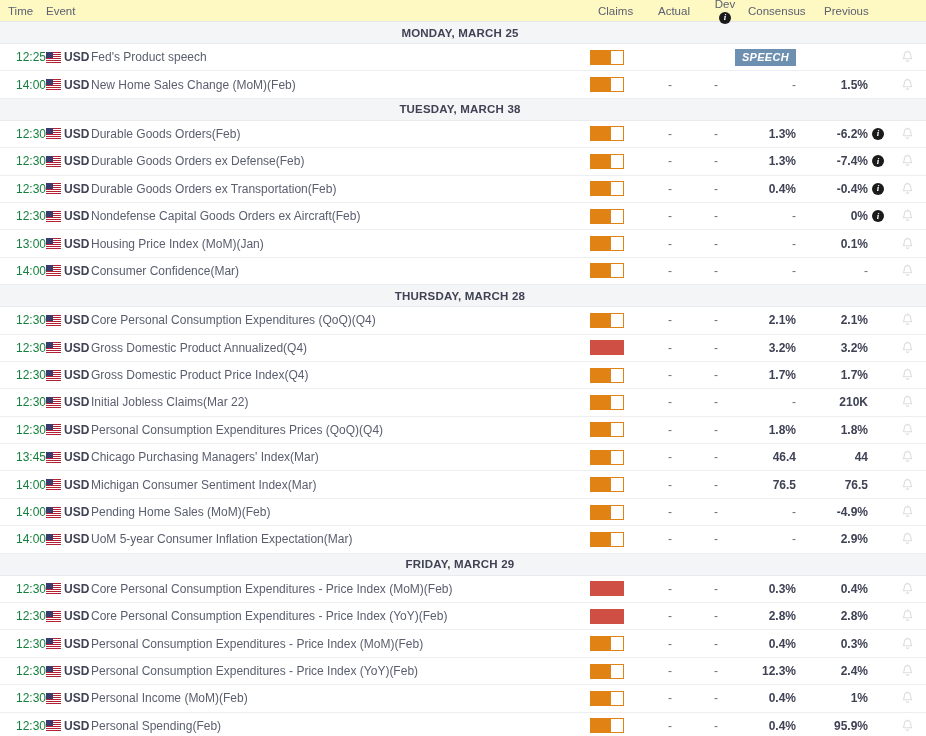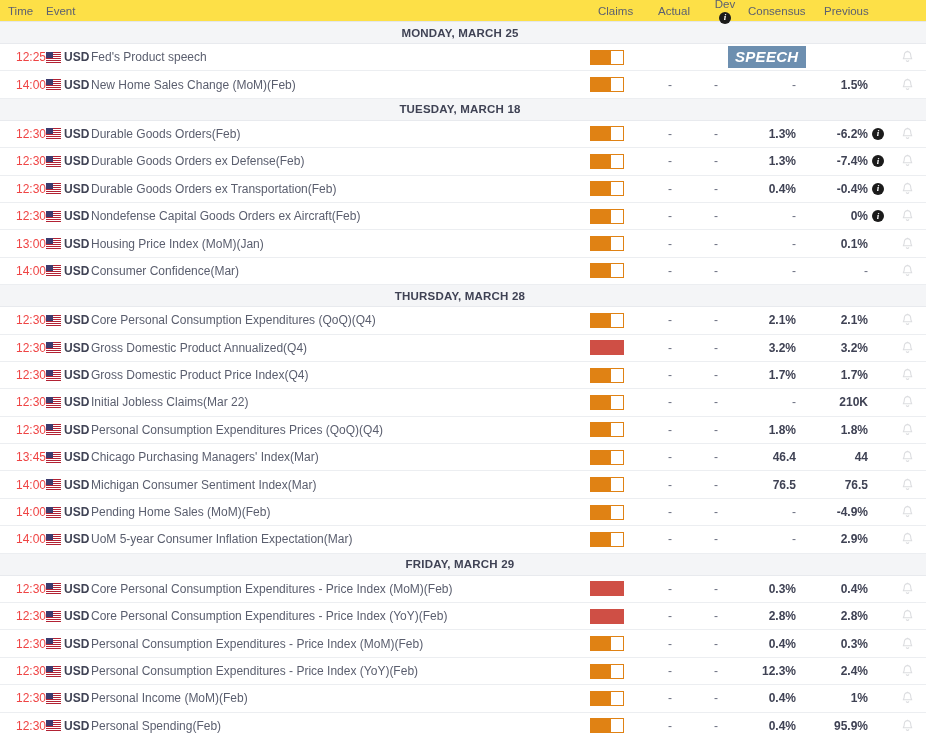--- a/index.html
+++ b/index.html
@@ -19,21 +19,21 @@
   .calendar {
     width: 926px;
     background: #ffffff;
   }
 
   
   .cal-header {
     display: flex;
     align-items: center;
     height: 22px;
-    background: #fde047;
+    background: #fef9c3;
     border-bottom: 1px solid #e4e6eb;
     font-size: 11.5px;
     color: #5c6070;
     box-sizing: border-box;
   }
   .cal-header .h-time   { width: 40px; padding-left: 8px; box-sizing: border-box; }
   .cal-header .h-event  { flex: 1; padding-left: 6px; }
   .cal-header .h-impact { width: 60px; text-align: left; }
   .cal-header .h-actual { width: 44px; text-align: left; }
   .cal-header .h-dev    { width: 46px; text-align: left; display: flex; align-items: center; gap: 2px; flex-direction: column;}
@@ -84,21 +84,21 @@
     border-bottom: 1px solid #eceef1;
     background: #ffffff;
     box-sizing: border-box;
   }
 
   .c-time {
     width: 40px;
     padding-left: 16px;
     box-sizing: border-box;
     font-size: 12px;
-    color: #ef4444;
+    color: #15803d;
     white-space: nowrap;
   }
   .c-cur {
     width: 48px;
     display: flex;
     align-items: center;
     gap: 3px;
     box-sizing: border-box;
     padding-left: 6px;
   }
@@ -164,21 +164,21 @@
     font-weight: normal;
     color: #6a6f80;
   }
 
   .speech-badge {
     display: inline-block;
     background: #6d8fb0;
     color: #ffffff;
     font-style: italic;
     font-weight: bold;
-    font-size: 15px;
+    font-size: 11px;
     padding: 2px 7px 3px 7px;
     letter-spacing: 0.3px;
     white-space: nowrap;
   }
   .cons-speech {
     width: 76px;
     text-align: right;
     padding-right: 8px;
     box-sizing: border-box;
   }
@@ -280,21 +280,21 @@
         <span class="c-info"></span>
         <span class="c-bell">
           <svg class="bell-icon" width="13" height="14" viewBox="0 0 13 14" fill="none" stroke="#dcdde0" stroke-width="1.1">
             <path d="M6.5 1.6c-2 0-3.2 1.4-3.2 3.3 0 2.6-1 3.4-1 3.9h8.4c0-.5-1-1.3-1-3.9 0-1.9-1.2-3.3-3.2-3.3z"></path>
             <path d="M6.5 1.6V.7"></path>
             <path d="M5.3 10.2a1.2 1.2 0 0 0 2.4 0"></path>
           </svg>
         </span>
       </div>
       <div class="day-row">
-        <div class="day-label">TUESDAY, MARCH 18</div>
+        <div class="day-label">TUESDAY, MARCH 38</div>
       </div>
       <div class="ev-row">
         <span class="c-time">12:30</span>
         <span class="c-cur">
           <span class="flag">
             <span class="stripes"></span>
             <span class="canton"></span>
           </span>
           <span class="cur-code">USD</span>
         </span>

